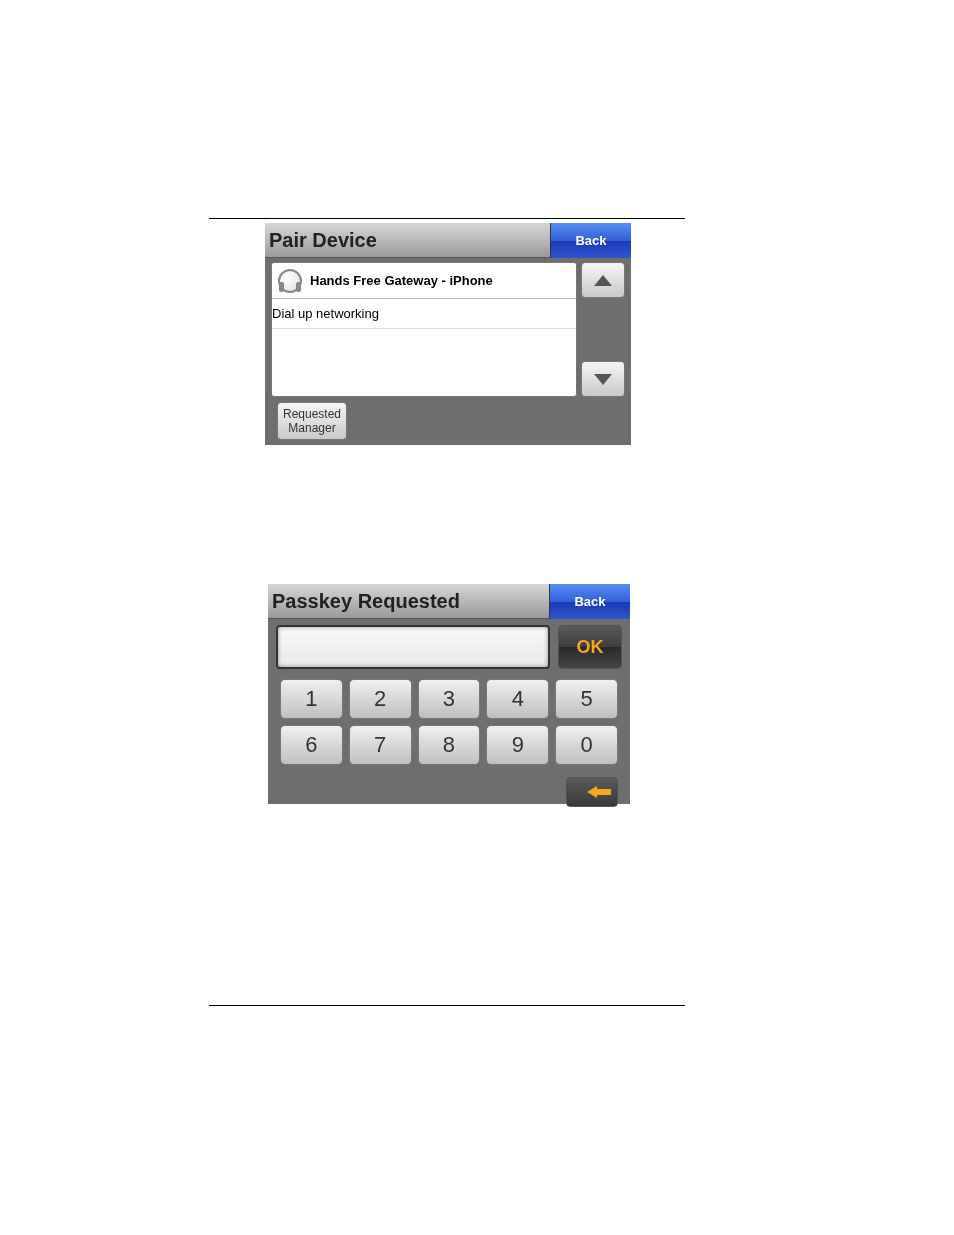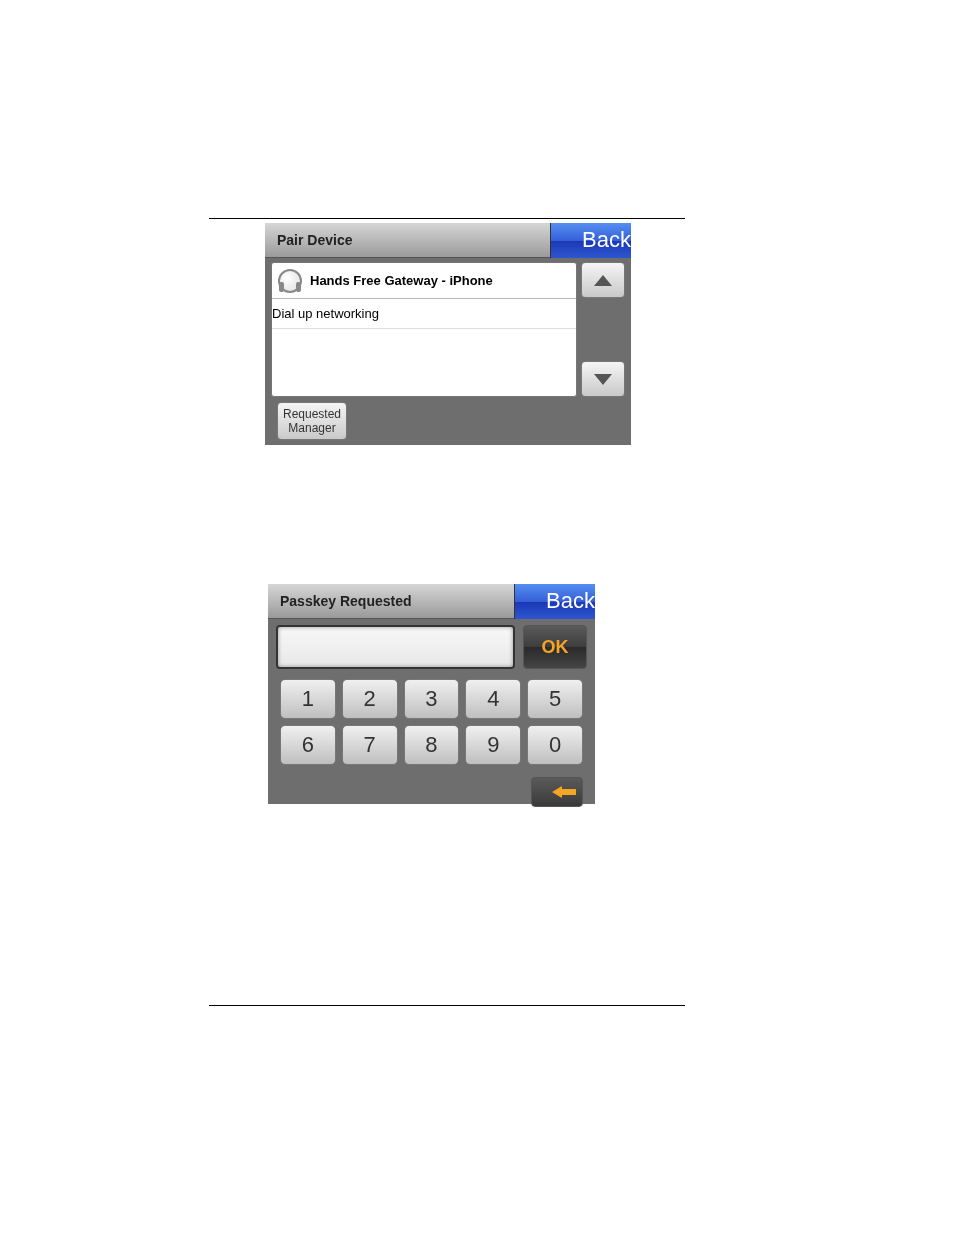--- a/index.html
+++ b/index.html
@@ -32,27 +32,27 @@
     height: 35px;
     background: linear-gradient(#d6d6d6, #9a9a9a);
     display: flex;
     align-items: center;
     justify-content: space-between;
     border-bottom: 1px solid #555;
   }
   .titlebar .title {
     font-weight: bold;
     color: #222;
-    margin-left: 12px;
-    font-size: 14px;
+    margin-left: 4px;
+    font-size: 20px;
   }
   .back-btn {
     width: 81px; height: 35px;
-    display: flex; align-items: center; justify-content: flex-end;
-    color: #fff; font-weight: normal; font-size: 22px;
+    display: flex; align-items: center; justify-content: center;
+    color: #fff; font-weight: bold; font-size: 13px;
     background: linear-gradient(#558ff0 0%, #355fd9 50%, #1a38b5 51%, #2f56cf 100%);
     border-left: 1px solid #333;
   }
   .s1-body {
     margin: 4px 6px 0 6px;
     height: 135px;
     display: flex;
     gap: 4px;
   }
   .s1-list {
@@ -136,21 +136,21 @@
     display: flex; align-items: center; justify-content: center;
     text-align: center;
     font-size: 12px; line-height: 14px;
     color: #333;
   }
 
   
   .screen2 {
     position: absolute;
     left: 268px; top: 584px;
-    width: 327px; height: 220px;
+    width: 362px; height: 220px;
     background: #6e6e6e;
   }
   .pk-row1 {
     height: 44px;
     margin: 6px 8px 0 8px;
     display: flex; gap: 8px;
   }
   .pk-input {
     flex: 1;
     background: linear-gradient(#f7f7f7, #e8e8e8);

